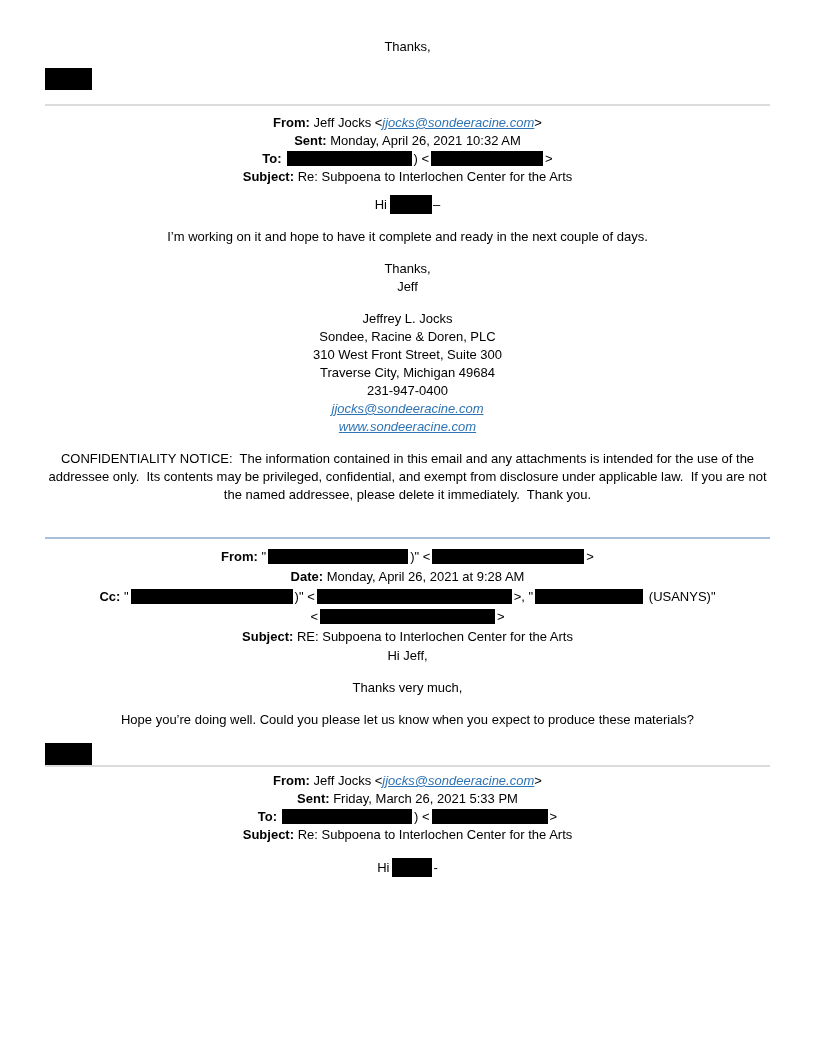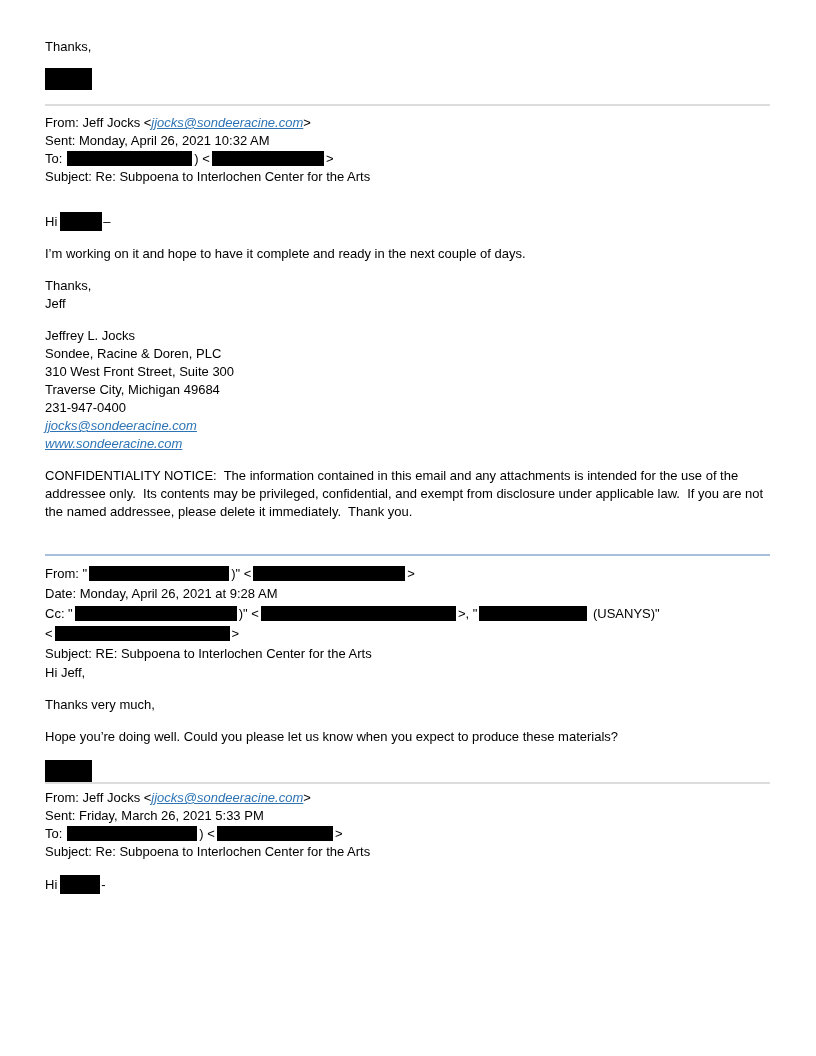--- a/index.html
+++ b/index.html
@@ -2,36 +2,37 @@
 <html style="--link: #2E74B5; --separator_gray: #DCDCDC; --separator_blue: #A8BFDC; --redaction: #000000;"><head>
 <meta charset="utf-8">
 <style>
   html,body{margin:0;padding:0;background:#fff;}
   .page{
     width:816px;height:1040px;box-sizing:border-box;
     padding:38px 46px 0 45px;background:#ffffff;
     font-family:"Liberation Sans",sans-serif;
     font-size:13px;line-height:18px;color:#000;
     overflow:hidden;
+    text-align:center;
   }
   p{margin:0;}
-  b{font-weight:normal;}
+  b{font-weight:bold;}
   a.lnk{color:var(--link,#2E74B5);text-decoration:underline;cursor:pointer;font-style:italic;}
   .hr-gray{border:0;border-top:2px solid var(--separator_gray,#DCDCDC);margin:0;}
   .hr-blue{border:0;border-top:2px solid var(--separator_blue,#A8BFDC);margin:0;}
   .rx{display:inline-block;background:var(--redaction,#000);height:15px;vertical-align:-3px;margin:0 2px;}
   .rx.ml{margin-left:5px;}
   .rx.greet{height:19px;vertical-align:-5px;margin:0 1px 0 3px;}
   .rx-block{background:var(--redaction,#000);width:48px;height:22px;}
   .hdr p{margin:0;}
   .hdr2 p{line-height:20px;}
   .mt12{margin-top:12px;}
   .mt14{margin-top:14px;}
   .mt16{}
-  .mt17{margin-top:26px;}
+  .mt17{margin-top:9px;}
   .mt18{margin-top:14px;}
   .mt8{margin-top:8px;}
   .mt5{margin-top:5px;}
   .mt33{margin-top:33px;}
   .prewrap{white-space:pre-wrap;}
 </style>
 </head>
 <body>
 
 <div class="page">

